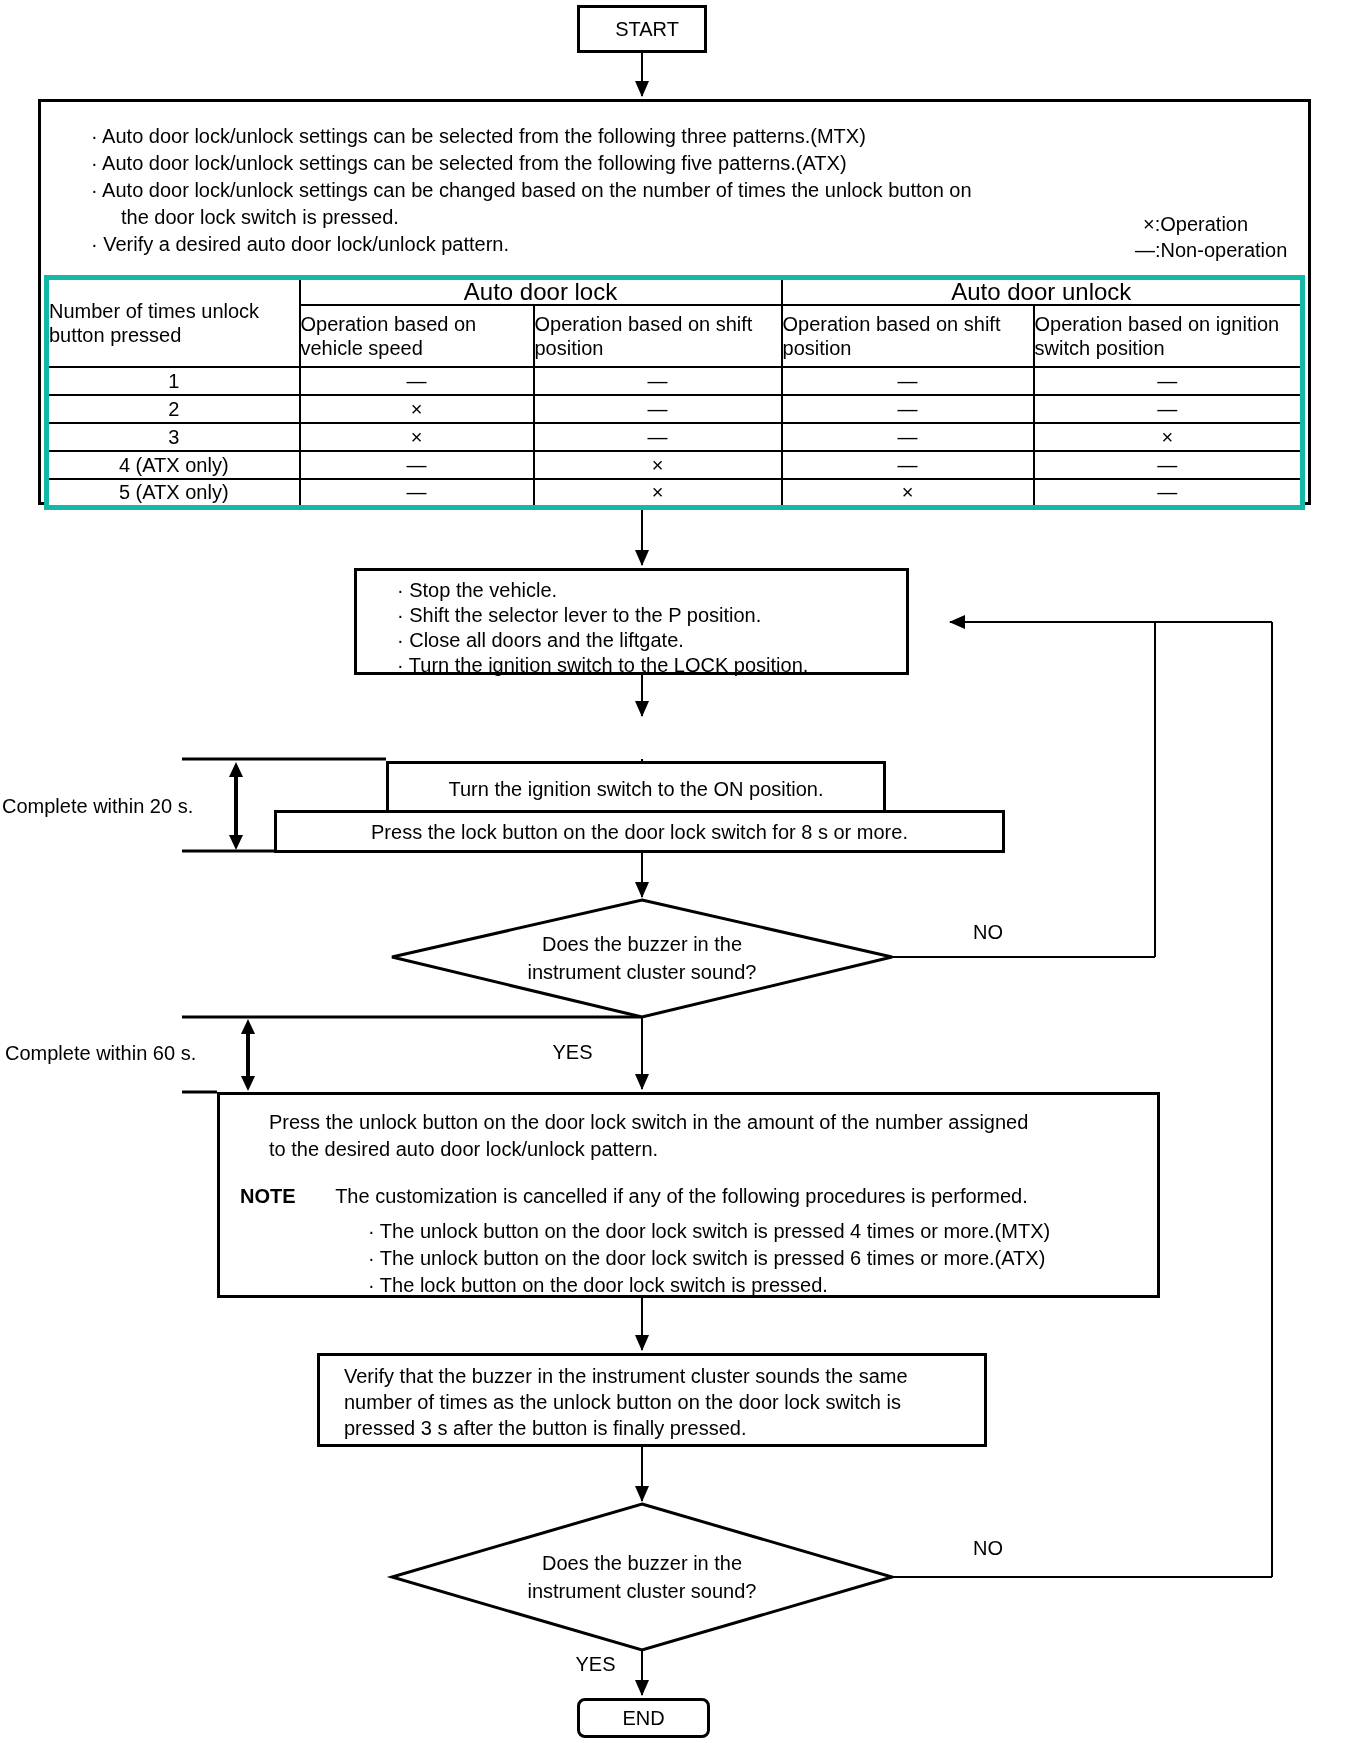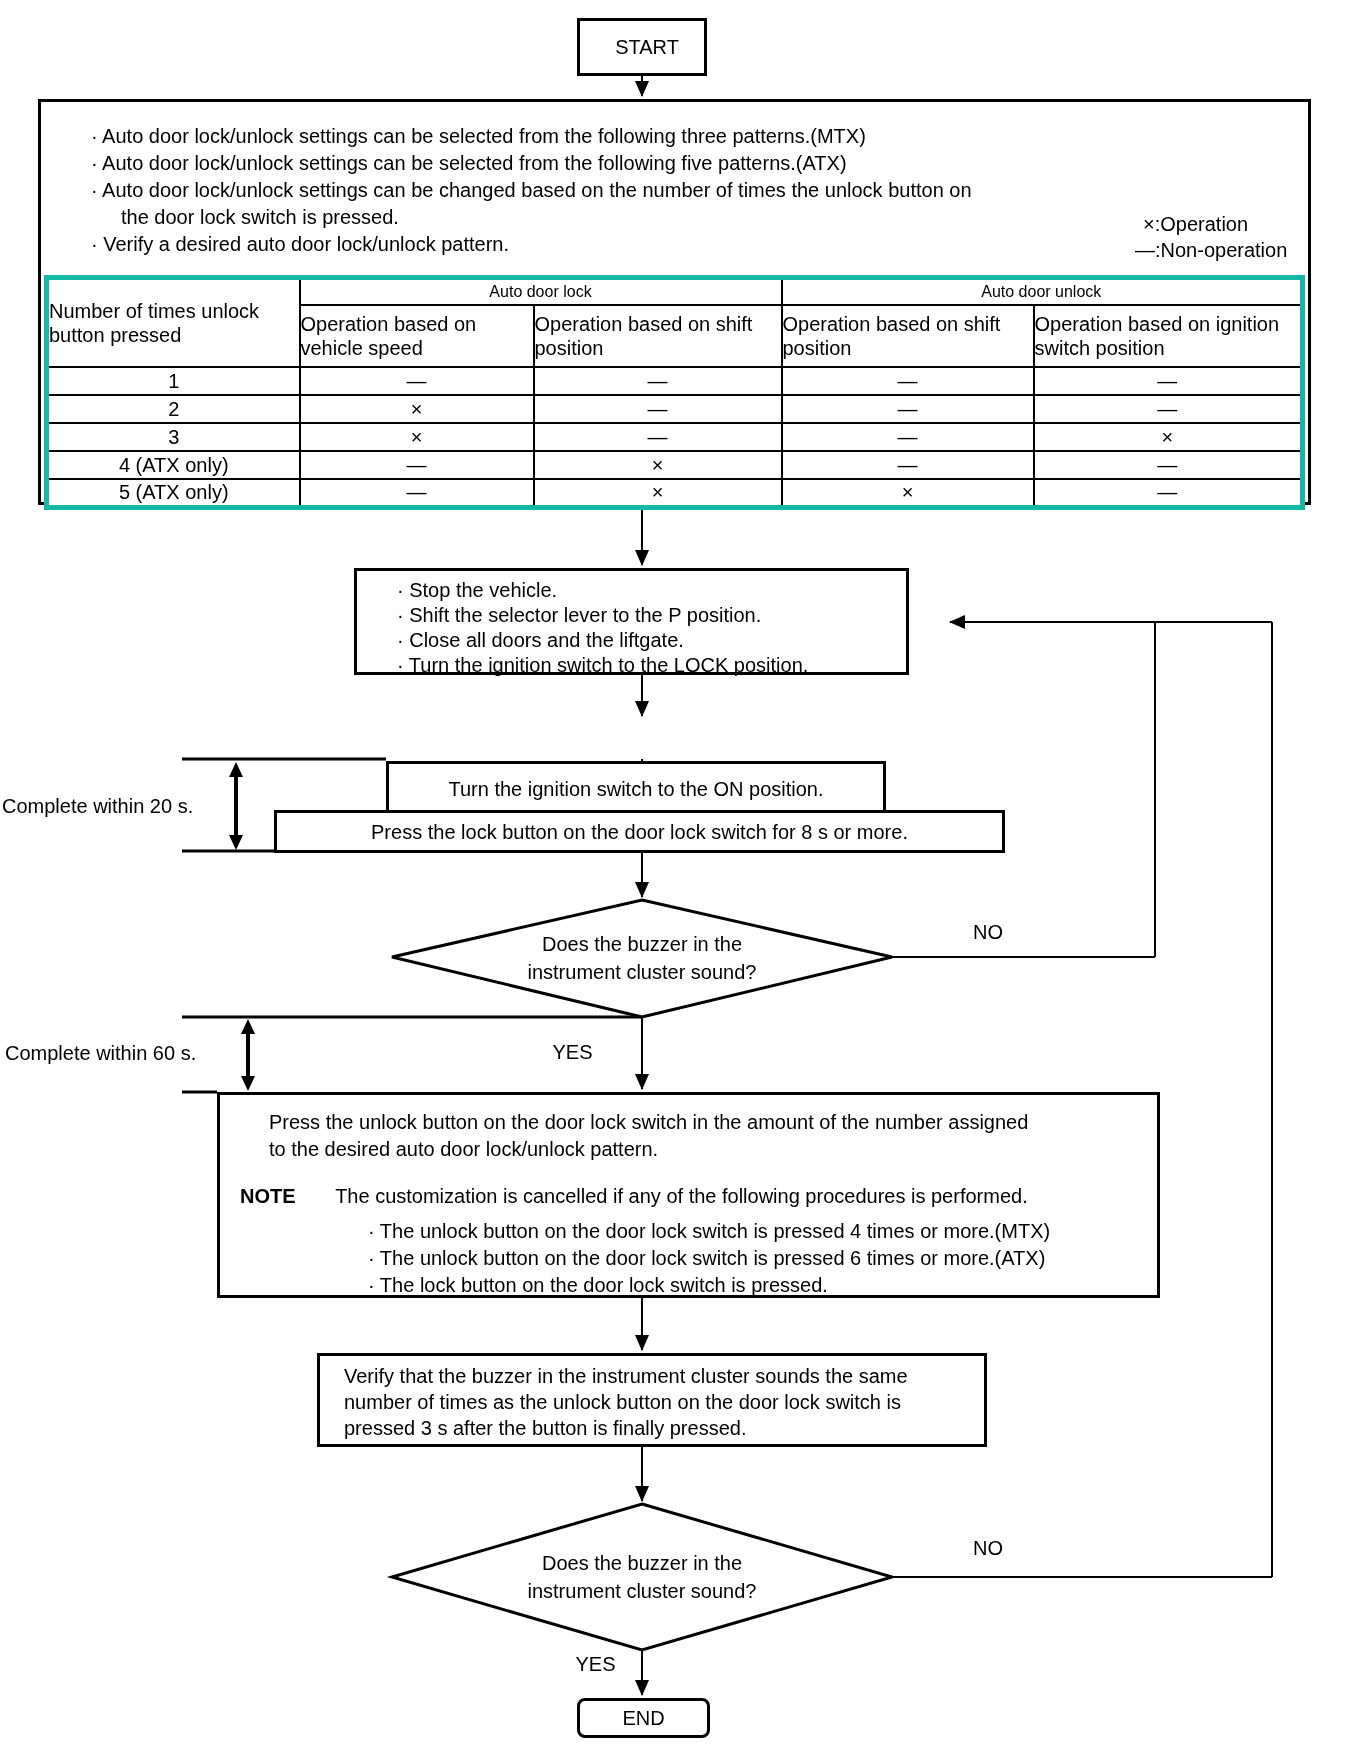--- a/index.html
+++ b/index.html
@@ -21,21 +21,21 @@
   table.pattern{
     position:absolute;left:44px;top:265px;width:1256px;
     border-collapse:collapse;table-layout:fixed;background:#fff;
     font-size:19px;line-height:24px;
   }
   table.pattern td,table.pattern th{
     border:2px solid #000;font-weight:normal;padding:0;box-sizing:border-box;
   }
   table.pattern{border:5px solid #14b8a6;margin-top:10px;}
   th.rowhead{text-align:left;padding-left:8px;font-size:20px;}
-  th.group{text-align:center;font-size:16px;height:27px;}
+  th.group{text-align:center;font-size:24px;height:27px;}
   th.sub{text-align:left;vertical-align:middle;padding:2px 4px 2px 8px;font-size:20px;height:62px;}
   td.val{text-align:center;height:28px;font-size:20px;}
   .notebold{font-weight:bold;}
 </style>
 </head>
 <body>
 
 <div id="canvas">
 
   <svg width="1353" height="1743" viewBox="0 0 1353 1743">
@@ -70,21 +70,21 @@
     <path d="M182,1017 H642" stroke="#000" stroke-width="3"></path>
     <path d="M182,1092 H217" stroke="#000" stroke-width="3"></path>
     <path d="M248,1029 V1081" stroke="#000" stroke-width="4"></path>
     <polygon points="248,1019 241,1034 255,1034" fill="#000"></polygon>
     <polygon points="248,1091 241,1076 255,1076" fill="#000"></polygon>
 
     <polygon points="642,900 892,957 642,1017 392,957" fill="#fff" stroke="#000" stroke-width="3"></polygon>
     <polygon points="642,1504 892,1577 642,1650 392,1577" fill="#fff" stroke="#000" stroke-width="3"></polygon>
   </svg>
 
-  <div class="box center-text terminal" style="left:577px;top:18px;width:130px;height:58px;padding-left:10px;">
+  <div class="box center-text terminal" style="left:577px;top:5px;width:130px;height:48px;padding-left:10px;">
     <span>START</span>
   </div>
   <div class="box center-text terminal" style="left:577px;top:1698px;width:133px;height:40px;border-radius:8px;">
     <span>END</span>
   </div>
 
   <div class="box" style="left:38px;top:99px;width:1273px;height:406px;">
     <div class="bullets abs" style="left:50px;top:21px;line-height:27px;font-size:20px;">
       <div>· Auto door lock/unlock settings can be selected from the following three patterns.(MTX)</div>
       <div>· Auto door lock/unlock settings can be selected from the following five patterns.(ATX)</div>

